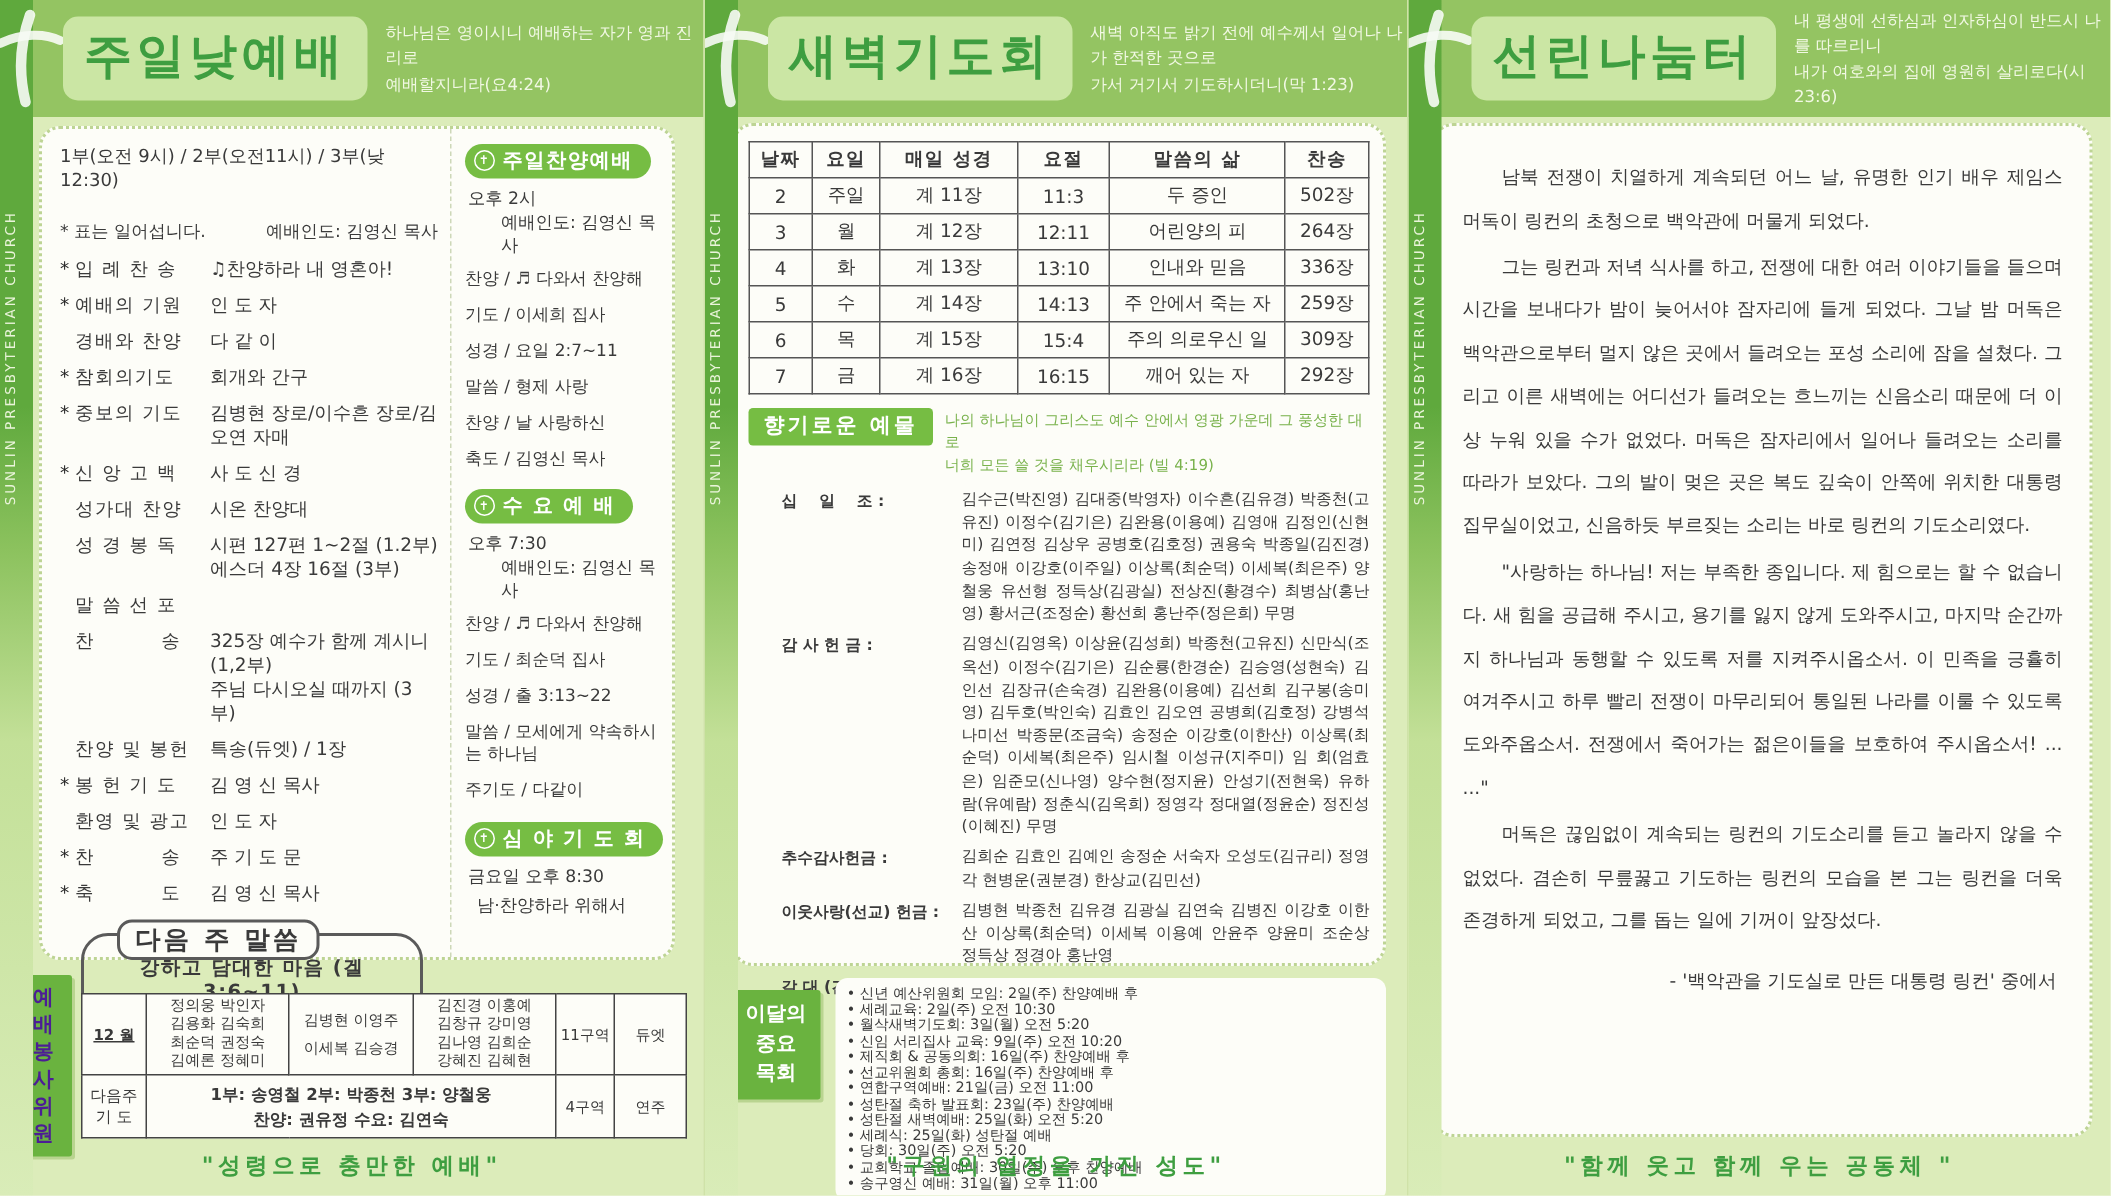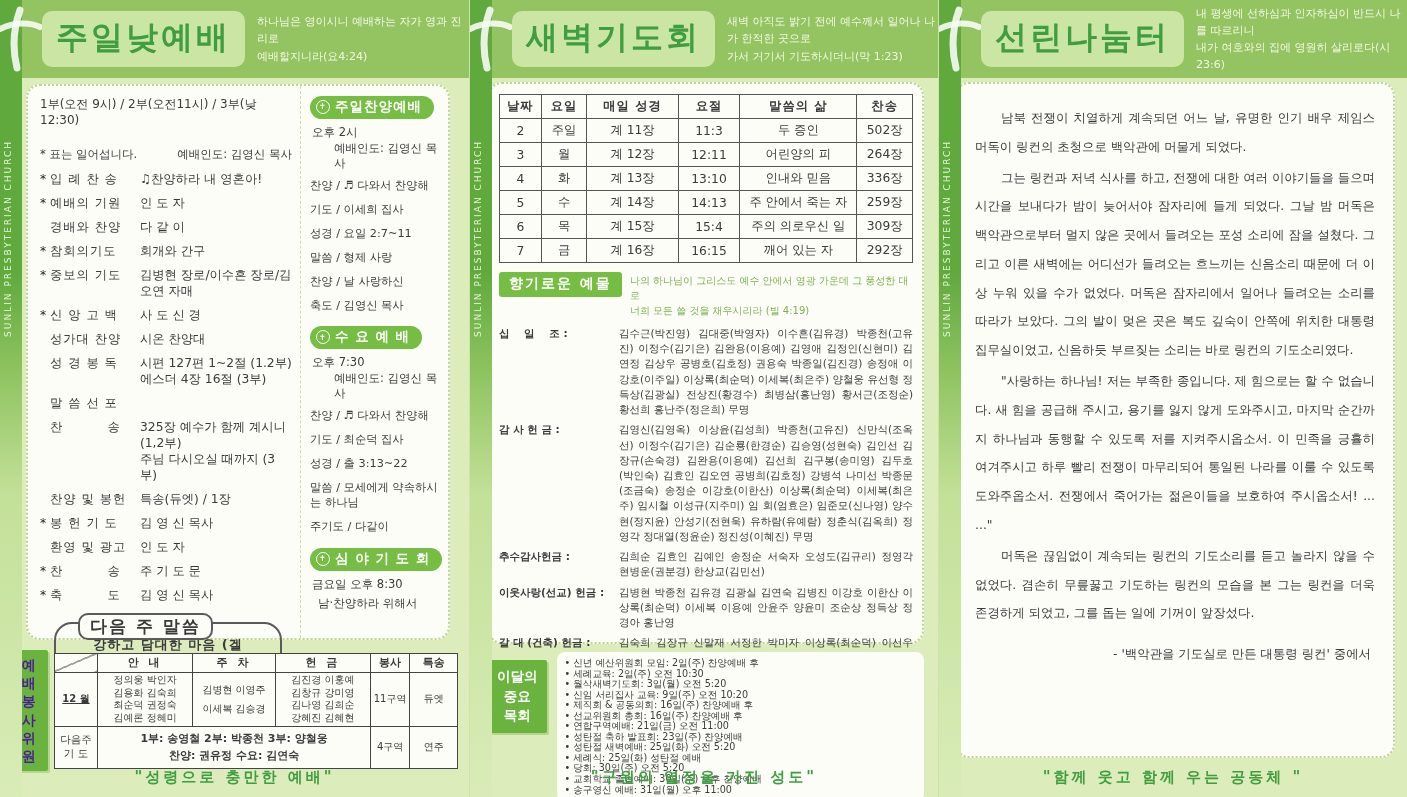--- a/index.html
+++ b/index.html
@@ -70,21 +70,21 @@
   
   .p2-main { left:18px; top:82px; width:436px; height:562px; padding:10px 9px 6px; }
   .dtab { border-collapse:collapse; width:100%; }
   .dtab th, .dtab td { border:1px solid #555; text-align:center; font-size:12.3px; height:24px; padding:0 2px; }
   .dtab th { font-weight:bold; letter-spacing:1px; }
   .off-head { display:flex; align-items:flex-start; gap:8px; margin:9px 0 8px; }
   .off-badge { background:#76bd43; color:#fff; font-weight:bold; font-size:14px; letter-spacing:2px;
     padding:3px 10px 4px; border-radius:3px; flex:none; }
   .off-verse { font-size:10px; color:#79b24c; line-height:1.5; white-space:pre-line; padding-top:1px; }
   .offer-row { display:flex; margin-bottom:5px; }
-  .olabel { width:120px; flex:none; font-size:10.5px; font-weight:bold; letter-spacing:0; white-space:pre; padding-top:1px; }
+  .olabel { width:120px; flex:none; font-size:10.5px; font-weight:bold; letter-spacing:0; white-space:pre; padding-top:1px;margin-left:22px; }
   .onames { flex:1; font-size:10.5px; line-height:1.45; text-align:justify; }
   .account { font-size:12px; letter-spacing:1px; margin:4px 0 0 120px; }
 
   .monthly { position:absolute; left:18px; top:652px; width:436px; display:flex; gap:10px; align-items:flex-start; z-index:2; }
   .m-badge { background:#6ab33f; color:#fff; font-weight:bold; font-size:13.5px; line-height:1.45; text-align:center;
     padding:7px 9px; white-space:pre-line; border-radius:2px; box-shadow:2px 2px 0 #b9d490; flex:none; margin-top:8px; }
   .m-list { background:#fdfdf8; border-radius:8px; padding:6px 8px; flex:1; }
   .m-item { font-size:9.6px; line-height:1.1; letter-spacing:0; }
   .m-item::before { content:"• "; }
 
@@ -257,28 +257,20 @@
       <table class="ctab">
         <colgroup>
             <col style="width:44px">
             <col style="width:96px">
             <col style="width:84px">
             <col style="width:96px">
             <col style="width:40px">
             <col style="width:48px">
           </colgroup>
         <tbody>
-            <tr class="chead">
-          <td class="diag"></td>
-          <td>안   내</td>
-          <td>주   차</td>
-          <td>헌   금</td>
-          <td style="letter-spacing:0">봉사</td>
-          <td style="letter-spacing:0">특송</td>
-        </tr>
         <tr style="height:54px">
           <td class="month">12 월</td>
           <td class="pre names4">정의웅 박인자
 김용화 김숙희
 최순덕 권정숙
 김예론 정혜미</td>
           <td class="pre names2">김병현 이영주
 이세복 김승경</td>
           <td class="pre names4">김진경 이홍예
 김창규 강미영

